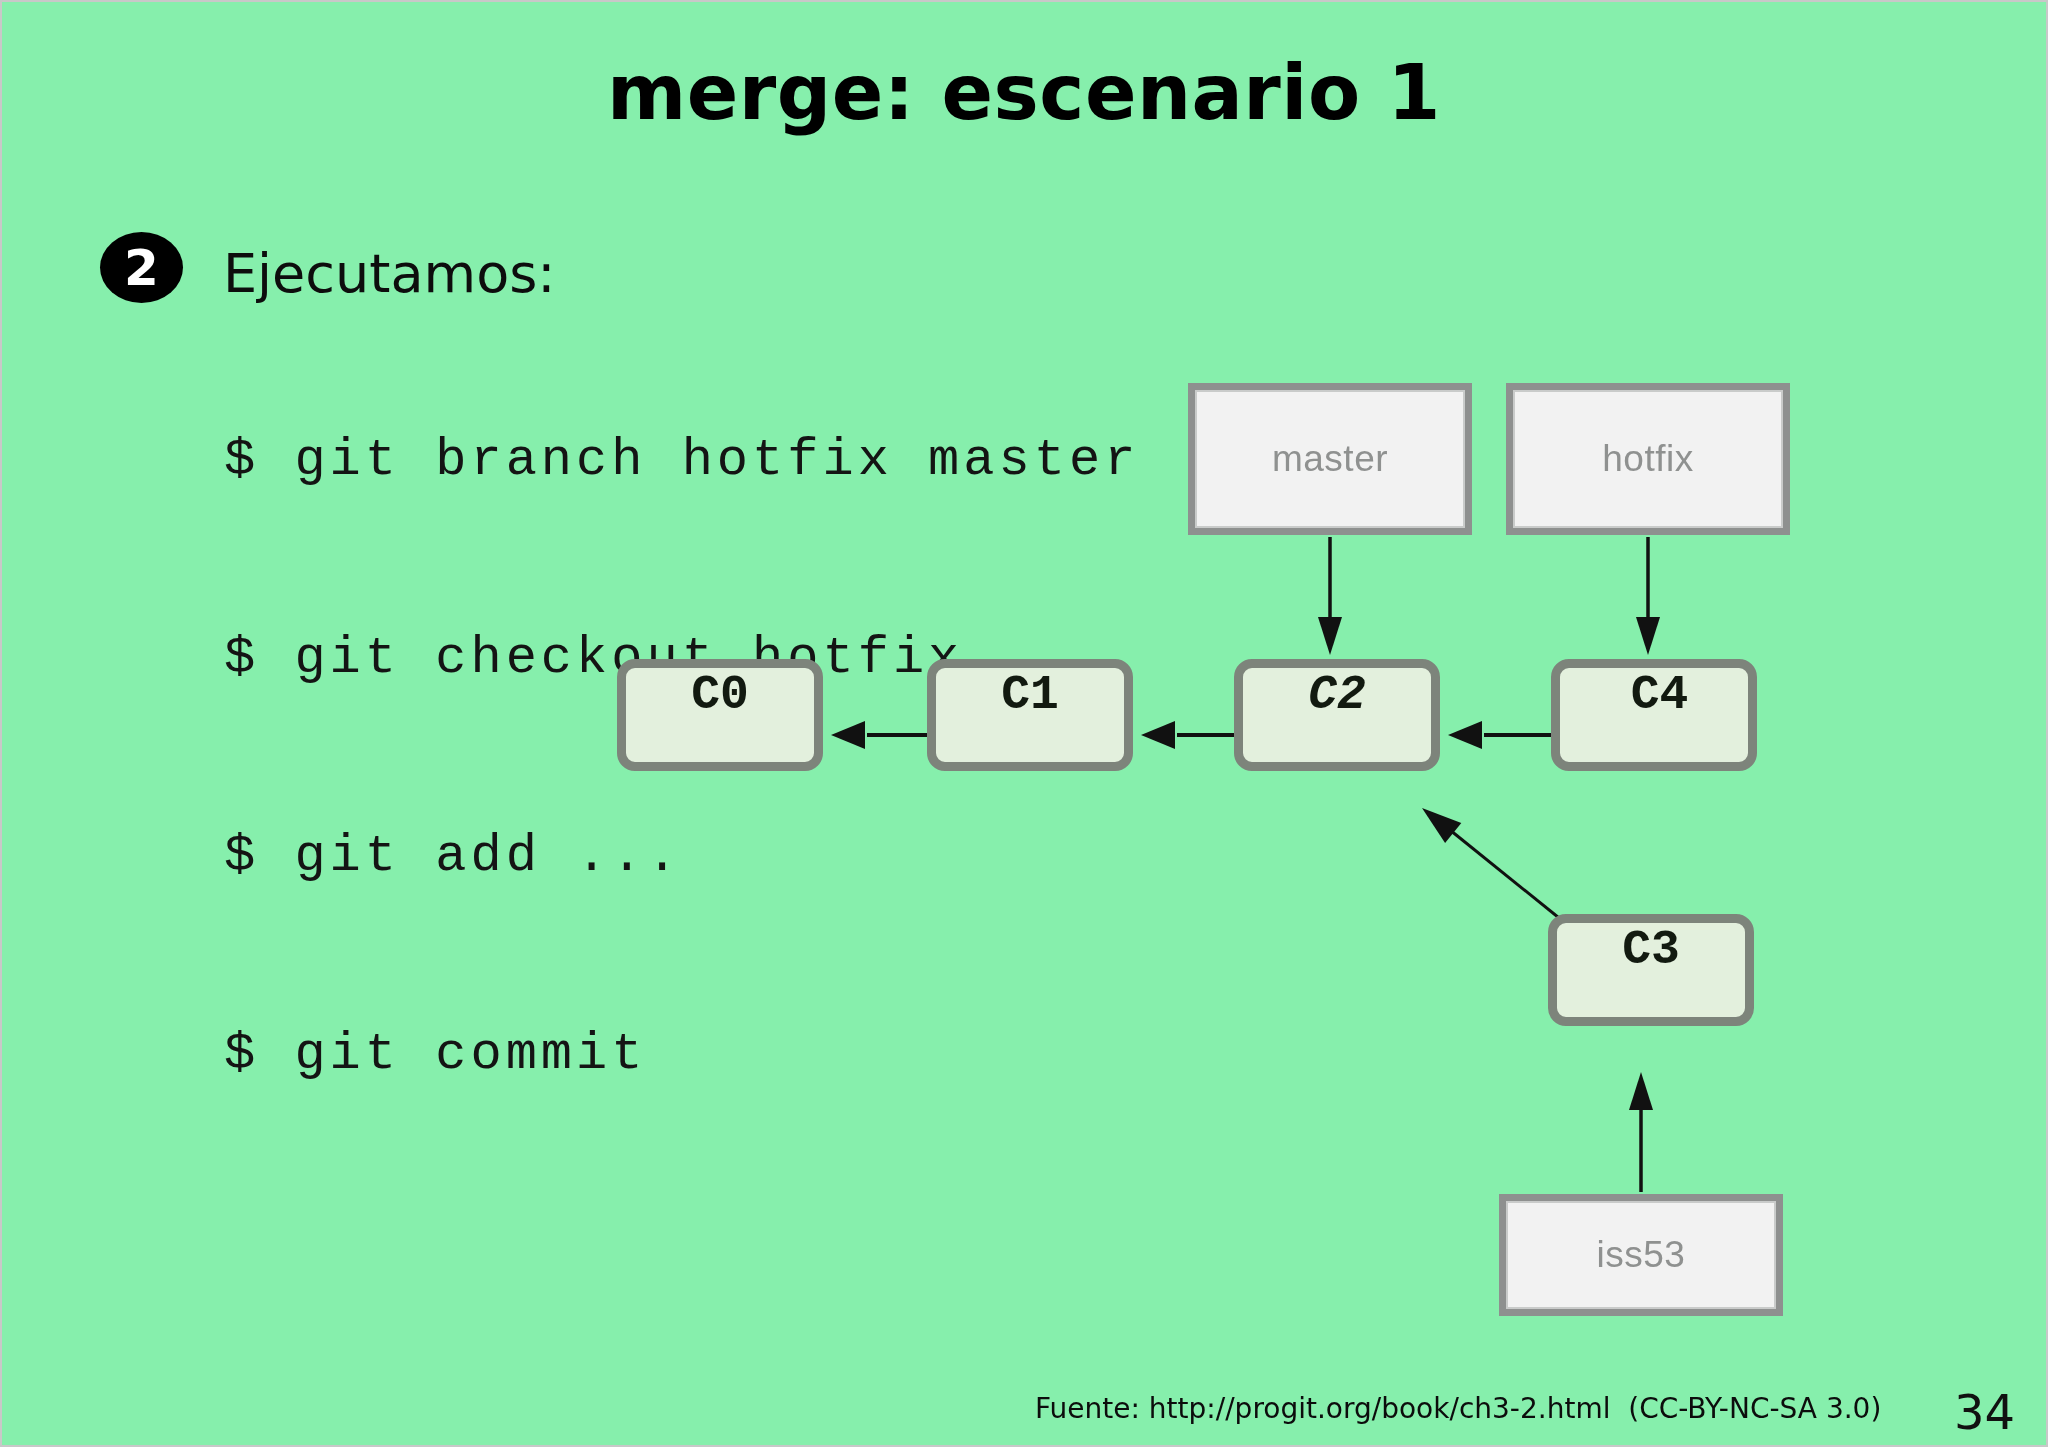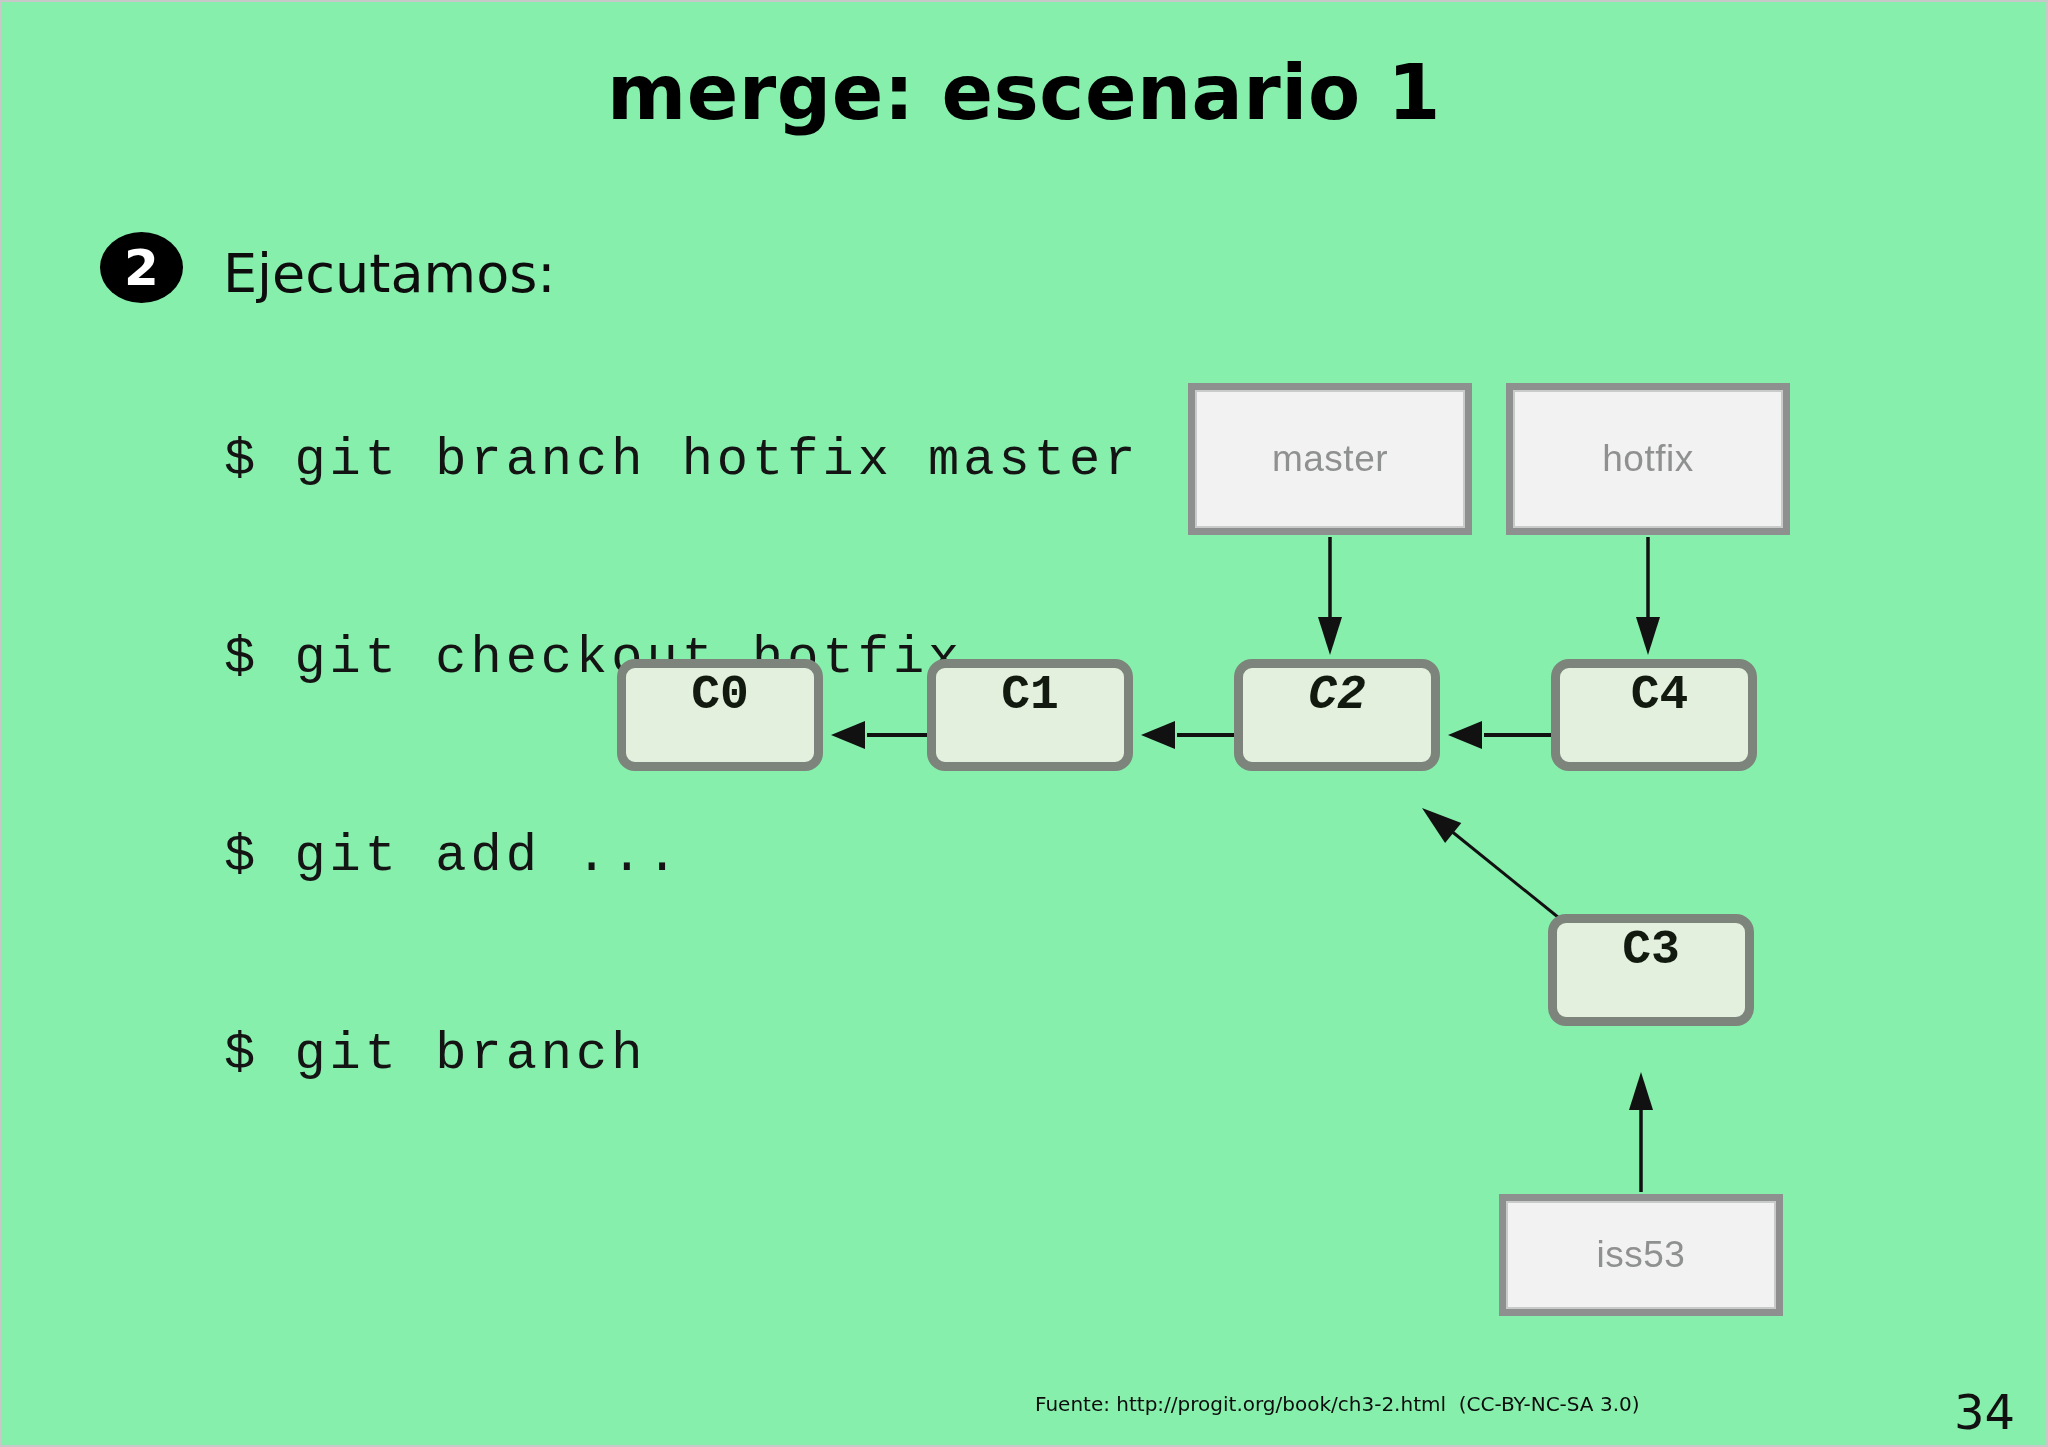--- a/index.html
+++ b/index.html
@@ -53,21 +53,21 @@
   .pos-c1 { left:925px;  top:657px; }
   .pos-c2 { left:1232px; top:657px;font-style:italic; }
   .pos-c4 { left:1549px; top:657px;padding-left:11px; }
   .pos-c3 { left:1546px; top:912px; }
 
   .arrows { position:absolute; left:0; top:0; width:2048px; height:1447px; pointer-events:none; }
   .arrows line { stroke:var(--arrow-color,#111); }
   .arrows polygon { fill:var(--arrow-color,#111); stroke:none; }
 
   .source {
-    position:absolute; left:1033px; top:1390px; font-size:20px;
+    position:absolute; left:1033px; top:1390px; font-size:28px;
     color:#0c0c0c; white-space:pre;text-align:right;
   }
   .pageno { position:absolute; left:1952px; top:1382px; font-size:48px; color:#111; }
 </style>
 </head>
 <body>
 
 <div class="slide">
 
   <div class="title">merge: escenario 1</div>
@@ -75,21 +75,21 @@
   <div class="badge">
     <span>2</span>
   </div>
 
   <div class="heading">Ejecutamos:</div>
 
   <div class="code">
     <div>$ git branch hotfix master</div>
     <div>$ git checkout hotfix</div>
     <div>$ git add ...</div>
-    <div>$ git branch</div>
+    <div>$ git commit</div>
   </div>
 
   <div>
 
     <svg class="arrows" viewBox="0 0 2048 1447">
       <g>
         <line x1="925" y1="733" x2="865" y2="733" stroke-width="4"></line>
         <polygon points="829,733 863,719 863,747"></polygon>
       </g>
       <g>

